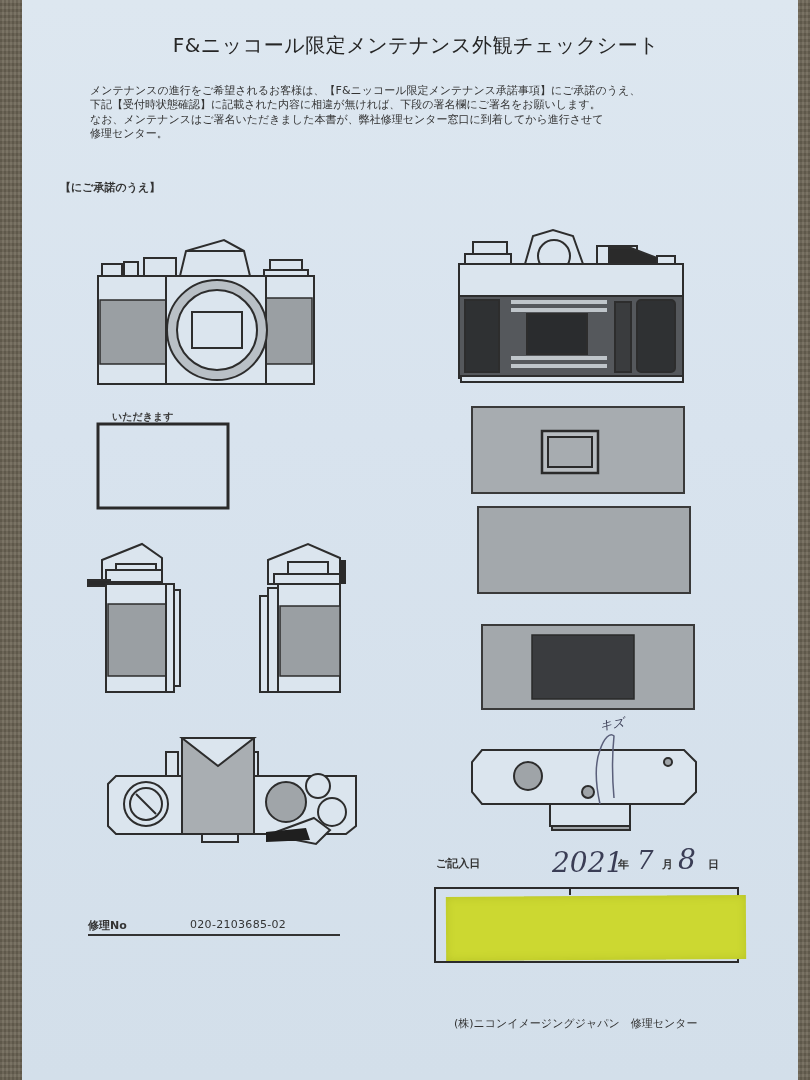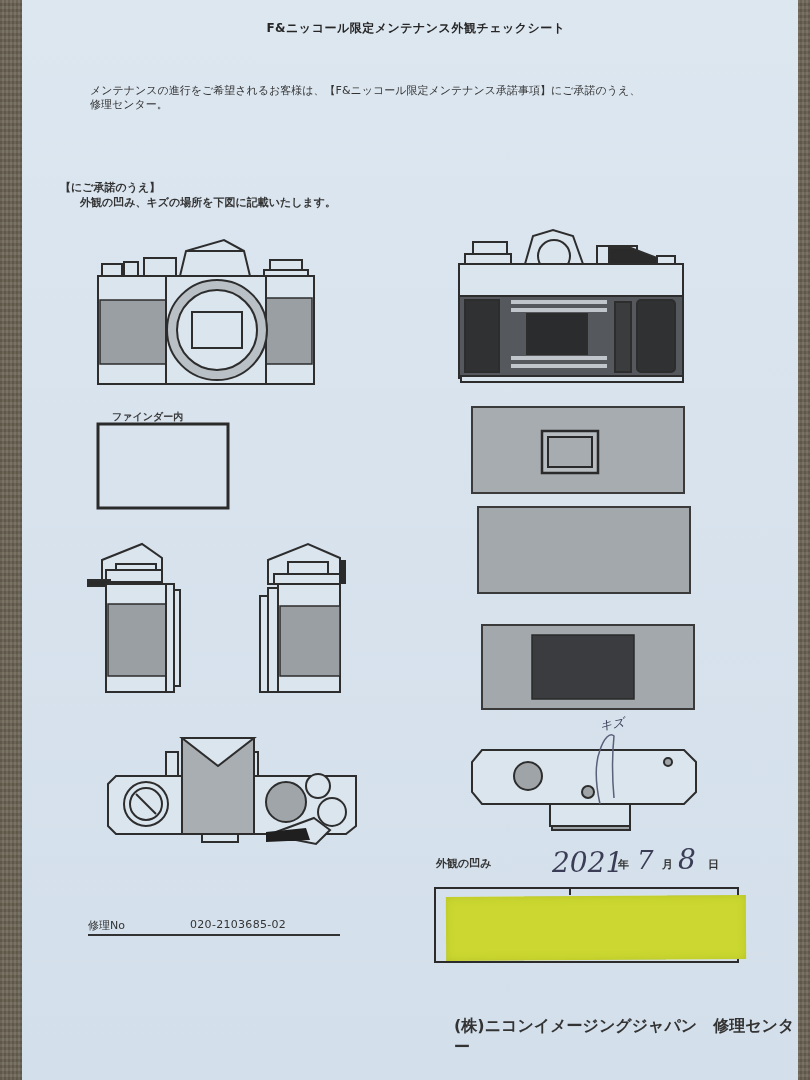--- a/index.html
+++ b/index.html
@@ -10,22 +10,22 @@
       repeating-linear-gradient(90deg, rgba(0,0,0,0.08) 0 2px, rgba(255,255,255,0.04) 2px 4px),
       repeating-linear-gradient(0deg, rgba(0,0,0,0.07) 0 3px, rgba(255,255,255,0.05) 3px 6px);
     font-family: "DejaVu Sans", sans-serif;
   }
   .paper {
     position: absolute; left: 22px; top: 0; width: 776px; height: 1080px;
     background: linear-gradient(180deg, #dde7f0 0%, #d8e3ee 40%, #d3dfea 100%);
     color: #2a2a2a;
   }
   .title {
-    position: absolute; left: 94px; top: 20px; width: 600px; text-align: center;
-    font-size: 12px; font-weight: bold; letter-spacing: 0.5px; color: #262626;
+    position: absolute; left: 94px; top: 32px; width: 600px; text-align: center;
+    font-size: 20px; font-weight: normal; letter-spacing: 0.5px; color: #262626;
   }
   .intro {
     position: absolute; left: 68px; top: 84px; width: 660px;
     font-size: 11px; font-weight: normal; line-height: 14.4px; color: #333;
   }
   .intro div { white-space: nowrap; }
   .section-head {
     position: absolute; left: 38px; top: 180px; font-size: 11px; font-weight: bold; color: #333;
   }
   .section-desc {
@@ -52,50 +52,51 @@
     position: absolute; left: 412px; top: 887px; width: 305px; height: 76px;
     border: 2px solid #2b2b2b; border-top-width: 2px; box-sizing: border-box;
   }
   .sign-divider { position: absolute; left: 133px; top: -2px; width: 2px; height: 8px; background: #2b2b2b; }
   .sticker {
     position: absolute; left: 424px; top: 896px; width: 300px; height: 64px;
     background: #ccd831; transform: rotate(-0.4deg);
     box-shadow: inset 0 0 8px rgba(120,130,0,0.25);
   }
   .repair-label {
-    position: absolute; left: 66px; top: 918px; font-size: 11px; font-weight: normal; color: #333;
+    position: absolute; left: 66px; top: 918px; font-size: 11px; font-weight: bold; color: #333;
   }
   .repair-value {
     position: absolute; left: 168px; top: 918px; font-size: 11px; color: #333; letter-spacing: 0.3px;
   }
   .repair-line {
     position: absolute; left: 66px; top: 934px; width: 252px; height: 1.5px; background: #333;
   }
   .footer {
-    position: absolute; left: 432px; top: 1016px; font-size: 16px; font-weight: bold; color: #333;
+    position: absolute; left: 432px; top: 1016px; font-size: 11px; font-weight: normal; color: #333;
   }
   .note {
     position: absolute; left: 578px; top: 716px; font-family: "DejaVu Serif", serif; font-style: italic;
     font-size: 12px; color: #3a3d55; transform: rotate(-10deg);
   }
 </style>
 </head>
 <body>
 
 <div class="paper">
 
   <div class="title">F&amp;ニッコール限定メンテナンス外観チェックシート</div>
 
   <div class="intro">
     <div>メンテナンスの進行をご希望されるお客様は、【F&amp;ニッコール限定メンテナンス承諾事項】にご承諾のうえ、</div>
+    <div>下記【受付時状態確認】に記載された内容に相違が無ければ、下段の署名欄にご署名をお願いします。</div>
+    <div>なお、メンテナンスはご署名いただきました本書が、弊社修理センター窓口に到着してから進行させて</div>
     <div>修理センター。</div>
   </div>
 
   <div class="section-head">【にご承諾のうえ】</div>
-  <div class="section-desc">外観の凹み、キズの場所を下図に記載いたします。</div>
 
   <svg class="drawing" style="left:74px;top:236px" width="220" height="152" viewBox="0 0 220 152">
     <g fill="none" stroke="#2d2d2d" stroke-width="2">
       <rect x="6" y="28" width="20" height="12" fill="#dbe5ee"></rect>
       <rect x="28" y="26" width="14" height="14" fill="#dbe5ee"></rect>
       <rect x="48" y="22" width="32" height="18" fill="#dbe5ee"></rect>
       <polygon points="84,40 90,15 128,4 148,15 154,40" fill="#dbe5ee"></polygon>
       <line x1="90" y1="15" x2="148" y2="15"></line>
       <rect x="174" y="24" width="32" height="10" fill="#dbe5ee"></rect>
       <rect x="168" y="34" width="44" height="6" fill="#dbe5ee"></rect>
@@ -126,21 +127,21 @@
       <rect x="180" y="74" width="38" height="72" rx="4" fill="#2f3133"></rect>
       <rect x="54" y="74" width="96" height="4" fill="#bfc5ca" stroke="none"></rect>
       <rect x="54" y="82" width="96" height="4" fill="#bfc5ca" stroke="none"></rect>
       <rect x="70" y="88" width="60" height="40" fill="#2a2c2e"></rect>
       <rect x="54" y="130" width="96" height="4" fill="#bfc5ca" stroke="none"></rect>
       <rect x="54" y="138" width="96" height="4" fill="#bfc5ca" stroke="none"></rect>
       <rect x="4" y="150" width="222" height="6" fill="#dbe5ee"></rect>
     </g>
   </svg>
 
-  <div class="finder-label">ファインダー内</div>
+  <div class="finder-label">いただきます</div>
   <svg class="drawing" style="left:74px;top:422px" width="134" height="88" viewBox="0 0 134 88">
     <rect x="2" y="2" width="130" height="84" fill="none" stroke="#2a2a2a" stroke-width="3"></rect>
   </svg>
 
   <svg class="drawing" style="left:448px;top:405px" width="216" height="92" viewBox="0 0 216 92">
     <rect x="2" y="2" width="212" height="86" fill="#a7acb0" stroke="#3a3a3a" stroke-width="2"></rect>
     <rect x="72" y="26" width="56" height="42" fill="#b7bcc0" stroke="#2a2a2a" stroke-width="2.5"></rect>
     <rect x="78" y="32" width="44" height="30" fill="#a7acb0" stroke="#2a2a2a" stroke-width="2"></rect>
   </svg>
   <svg class="drawing" style="left:454px;top:505px" width="216" height="92" viewBox="0 0 216 92">
@@ -201,21 +202,21 @@
       <circle cx="58" cy="30" r="14" fill="#9fa4a8"></circle>
       <circle cx="118" cy="46" r="6" fill="#9fa4a8"></circle>
       <circle cx="198" cy="16" r="4" fill="#9fa4a8"></circle>
       <rect x="80" y="58" width="80" height="22" fill="#dbe5ee"></rect>
       <rect x="82" y="80" width="78" height="4" fill="#9fa4a8"></rect>
     </g>
     <path d="M130 58 C126 40, 124 20, 130 4 C134 -8, 140 -14, 144 -10 C142 10, 142 30, 144 52" fill="none" stroke="#5a5f7a" stroke-width="1.5"></path>
   </svg>
   <div class="note">キズ</div>
 
-  <div class="date-label">外観の凹み</div>
+  <div class="date-label">ご記入日</div>
   <div class="hand date-year">2021</div>
   <div class="date-unit unit-year">年</div>
   <div class="hand date-month">7</div>
   <div class="date-unit unit-month">月</div>
   <div class="hand date-day">8</div>
   <div class="date-unit unit-day">日</div>
 
   <div class="sign-box">
     <div class="sign-divider"></div>
   </div>

